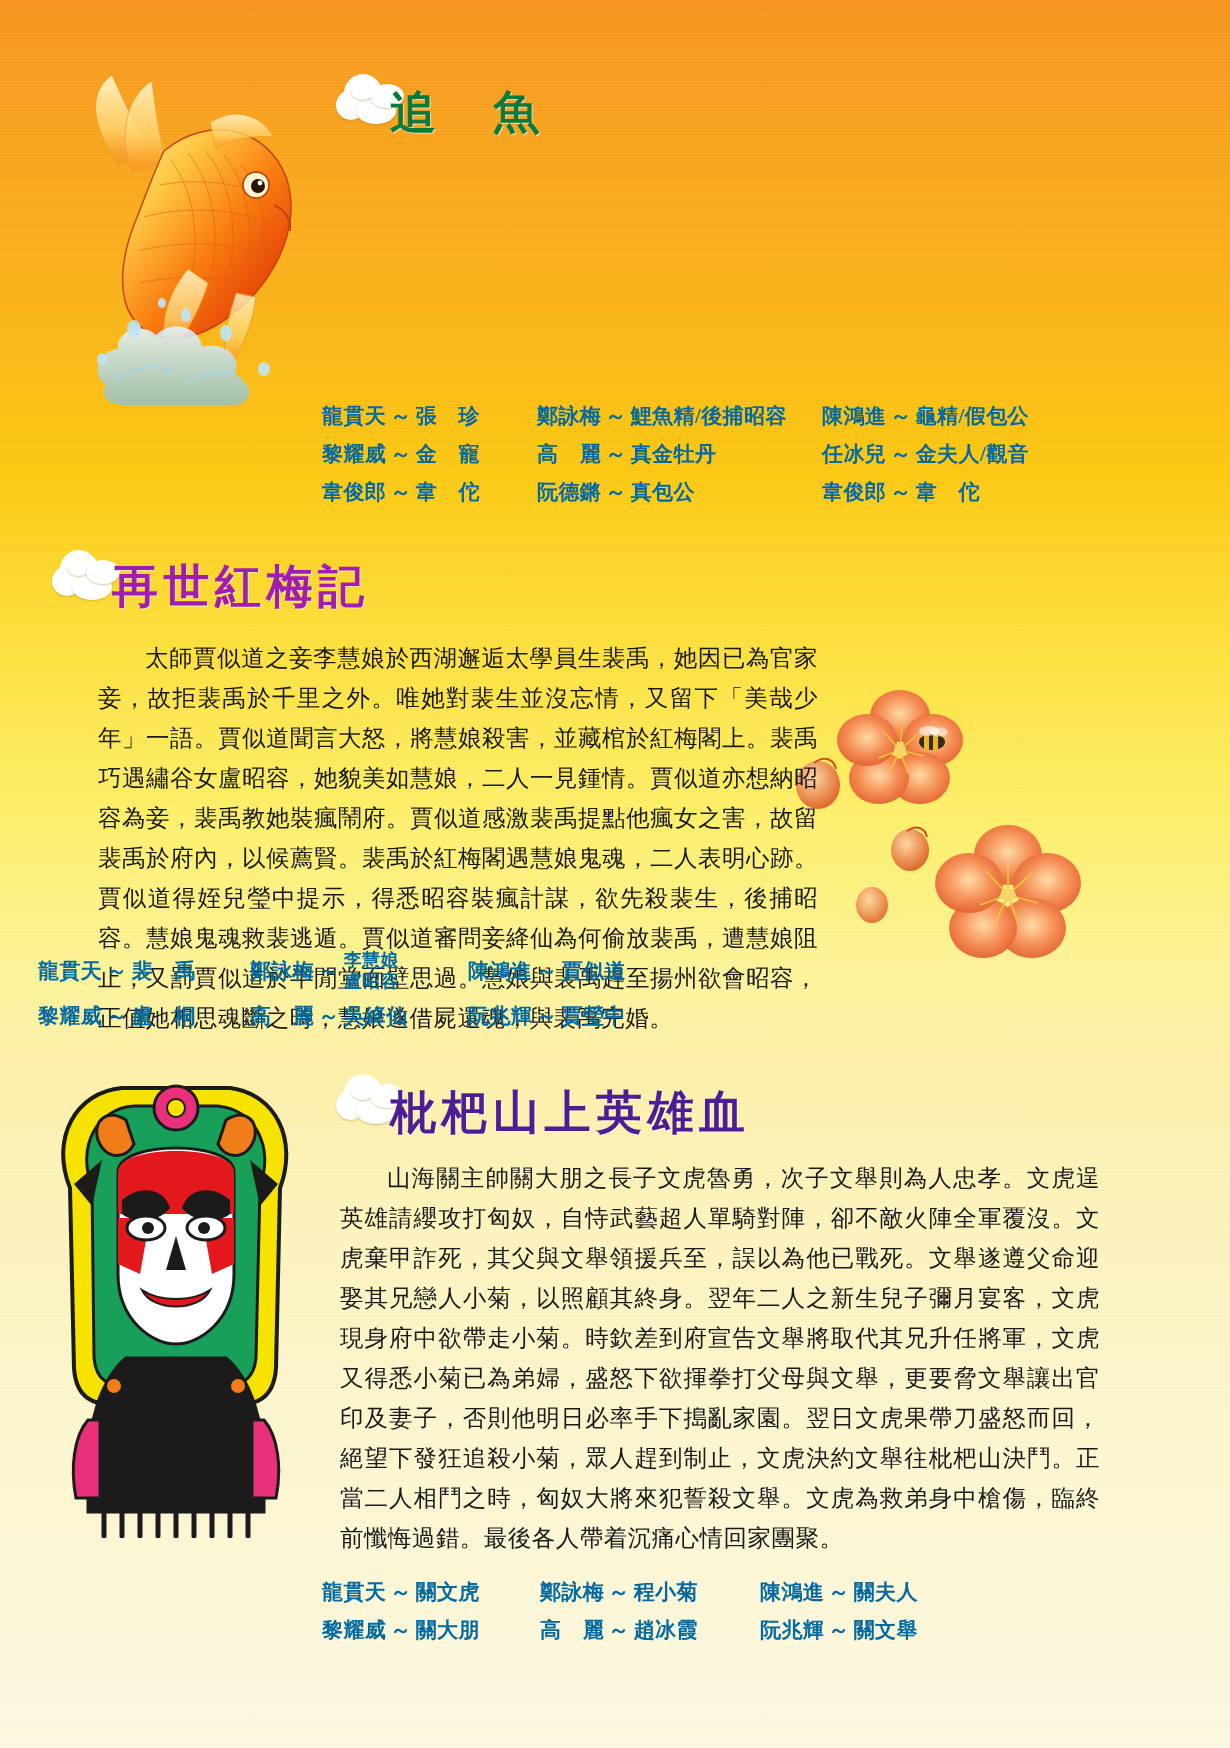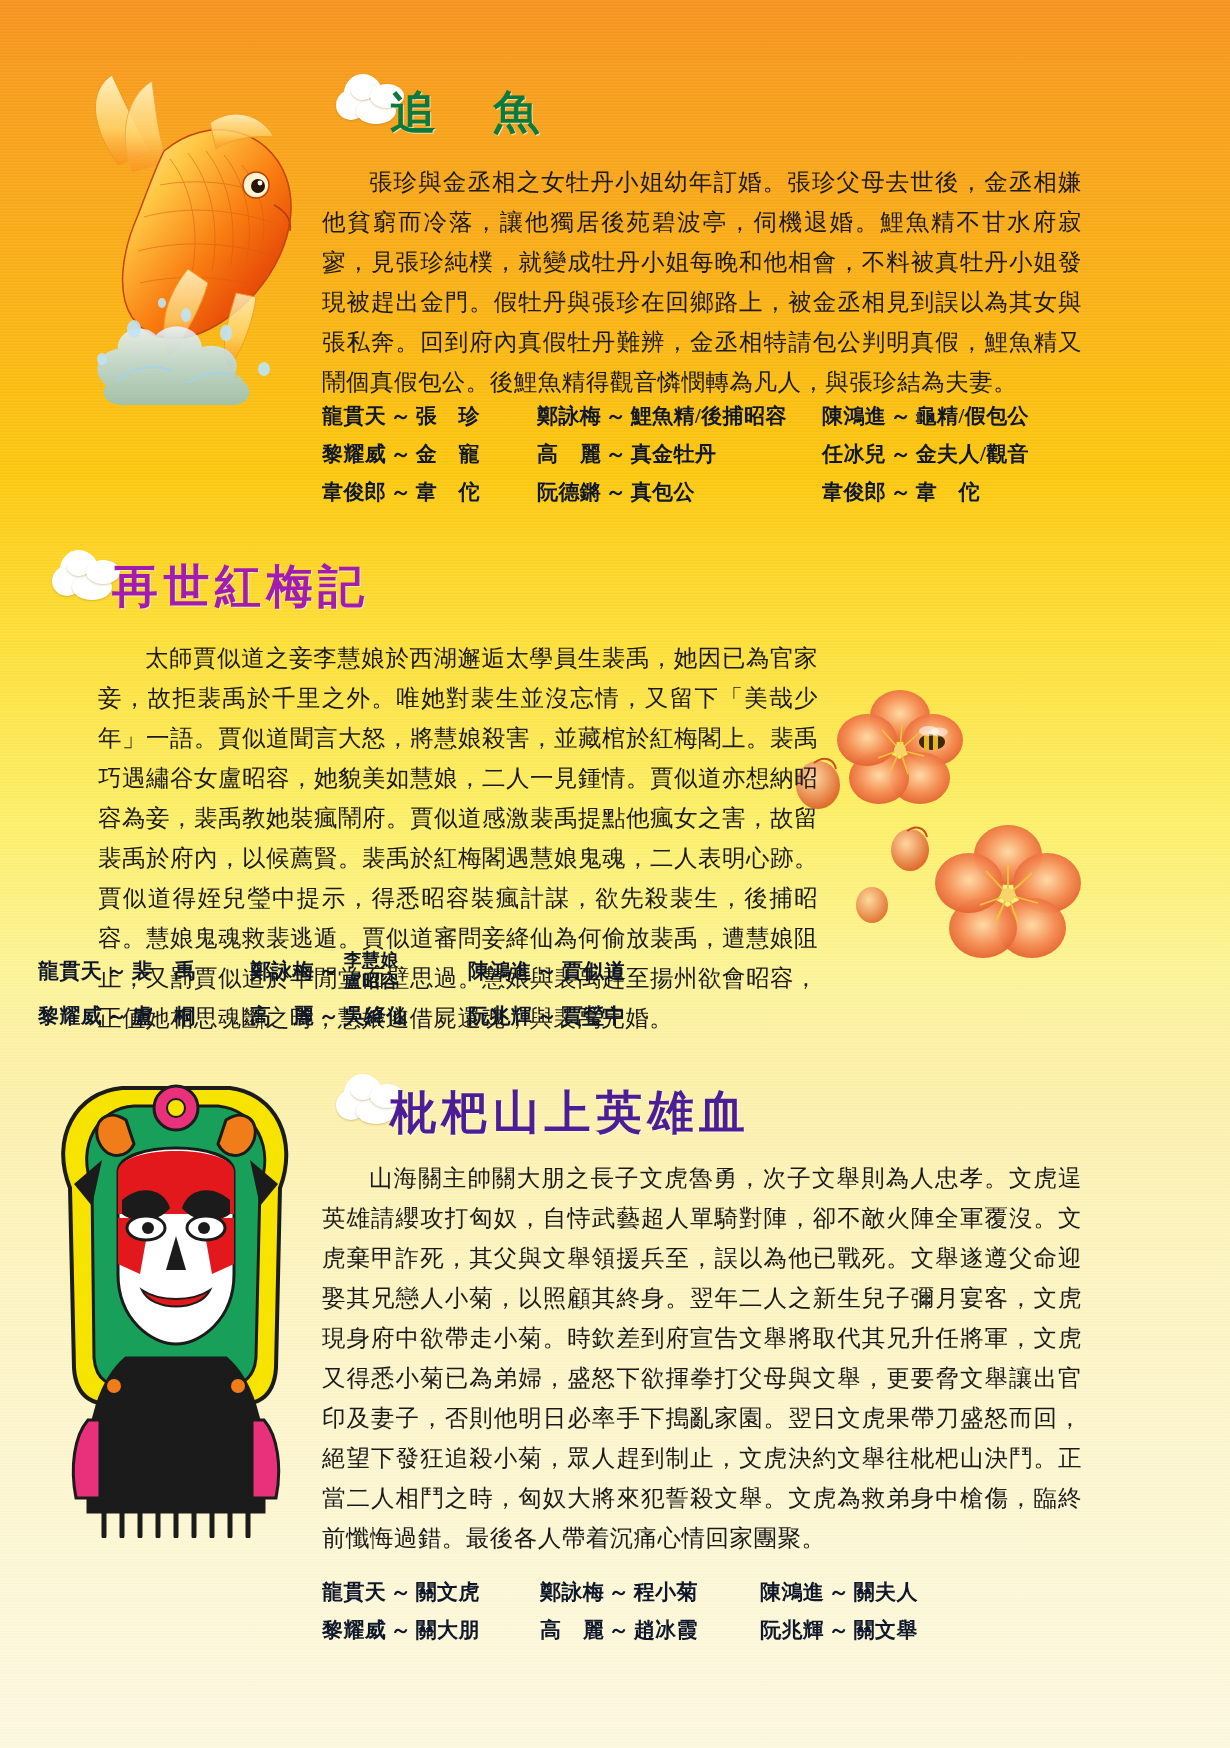--- a/index.html
+++ b/index.html
@@ -119,26 +119,26 @@
     font-size: 23.5px;
     line-height: 40px;
     text-align: justify;
     text-justify: inter-ideograph;
     letter-spacing: 0.02em;
   }
   .synopsis p { margin: 0; text-indent: 2em; }
 
   #syn-1 { left: 322px; top: 162px; width: 760px; }
   #syn-2 { left: 68px;  top: 638px; width: 720px; margin-left: 30px; }
-  #syn-3 { left: 322px; top: 1158px; width: 760px; }
+  #syn-3 { left: 340px; top: 1158px; width: 760px; }
 
   
   .cast {
     position: absolute;
-    color: #0f172a;
+    color: #0369a1;
     font-size: 21px;
     font-weight: bold;
     letter-spacing: 0.02em;
   }
   .cast-row {
     display: flex;
     align-items: center;
     margin-bottom: 10px;
   }
   .cast-cell {
@@ -424,23 +424,20 @@
 <div class="content">
 
   <div class="cloud" style="left:336px; top:70px;">
     <span class="c1"></span>
       <span class="c2"></span>
       <span class="c3"></span>
       <span class="c4"></span>
     <span class="tail"></span>
   </div>
   <div class="title title-1">追　魚</div>
-  <div class="synopsis" id="syn-1">
-    <p>張珍與金丞相之女牡丹小姐幼年訂婚。張珍父母去世後，金丞相嫌他貧窮而冷落，讓他獨居後苑碧波亭，伺機退婚。鯉魚精不甘水府寂寥，見張珍純樸，就變成牡丹小姐每晚和他相會，不料被真牡丹小姐發現被趕出金門。假牡丹與張珍在回鄉路上，被金丞相見到誤以為其女與張私奔。回到府內真假牡丹難辨，金丞相特請包公判明真假，鯉魚精又鬧個真假包公。後鯉魚精得觀音憐憫轉為凡人，與張珍結為夫妻。</p>
-  </div>
   <div class="cast" id="cast-1">
       <div class="cast-row">
         <div class="cast-cell">
           <span class="cast-actor">龍貫天</span>
           <span class="cast-sep">～</span>
           <span class="cast-role">張　珍</span>
         </div>
         <div class="cast-cell">
           <span class="cast-actor">鄭詠梅</span>
           <span class="cast-sep">～</span>

